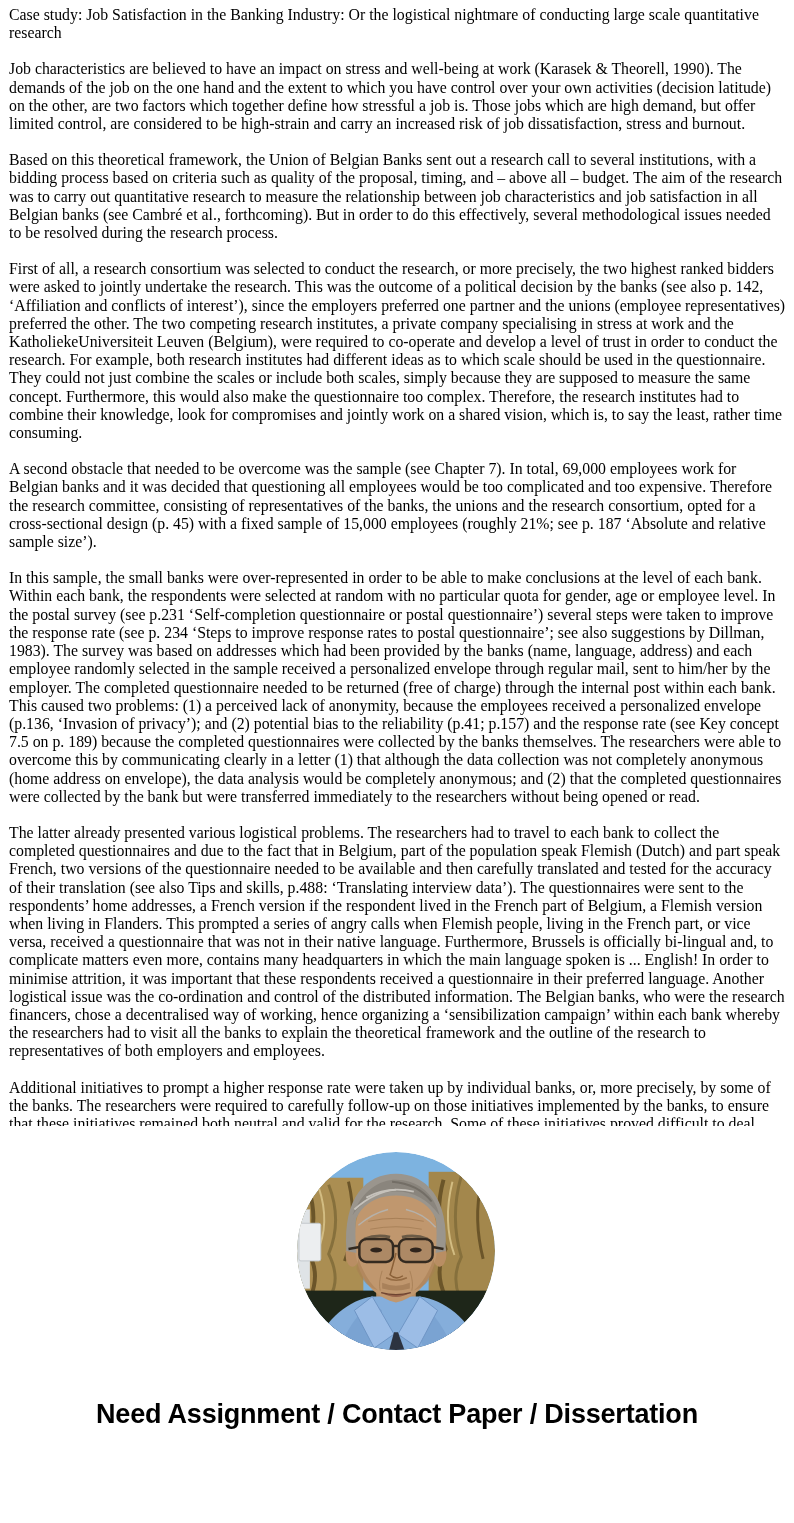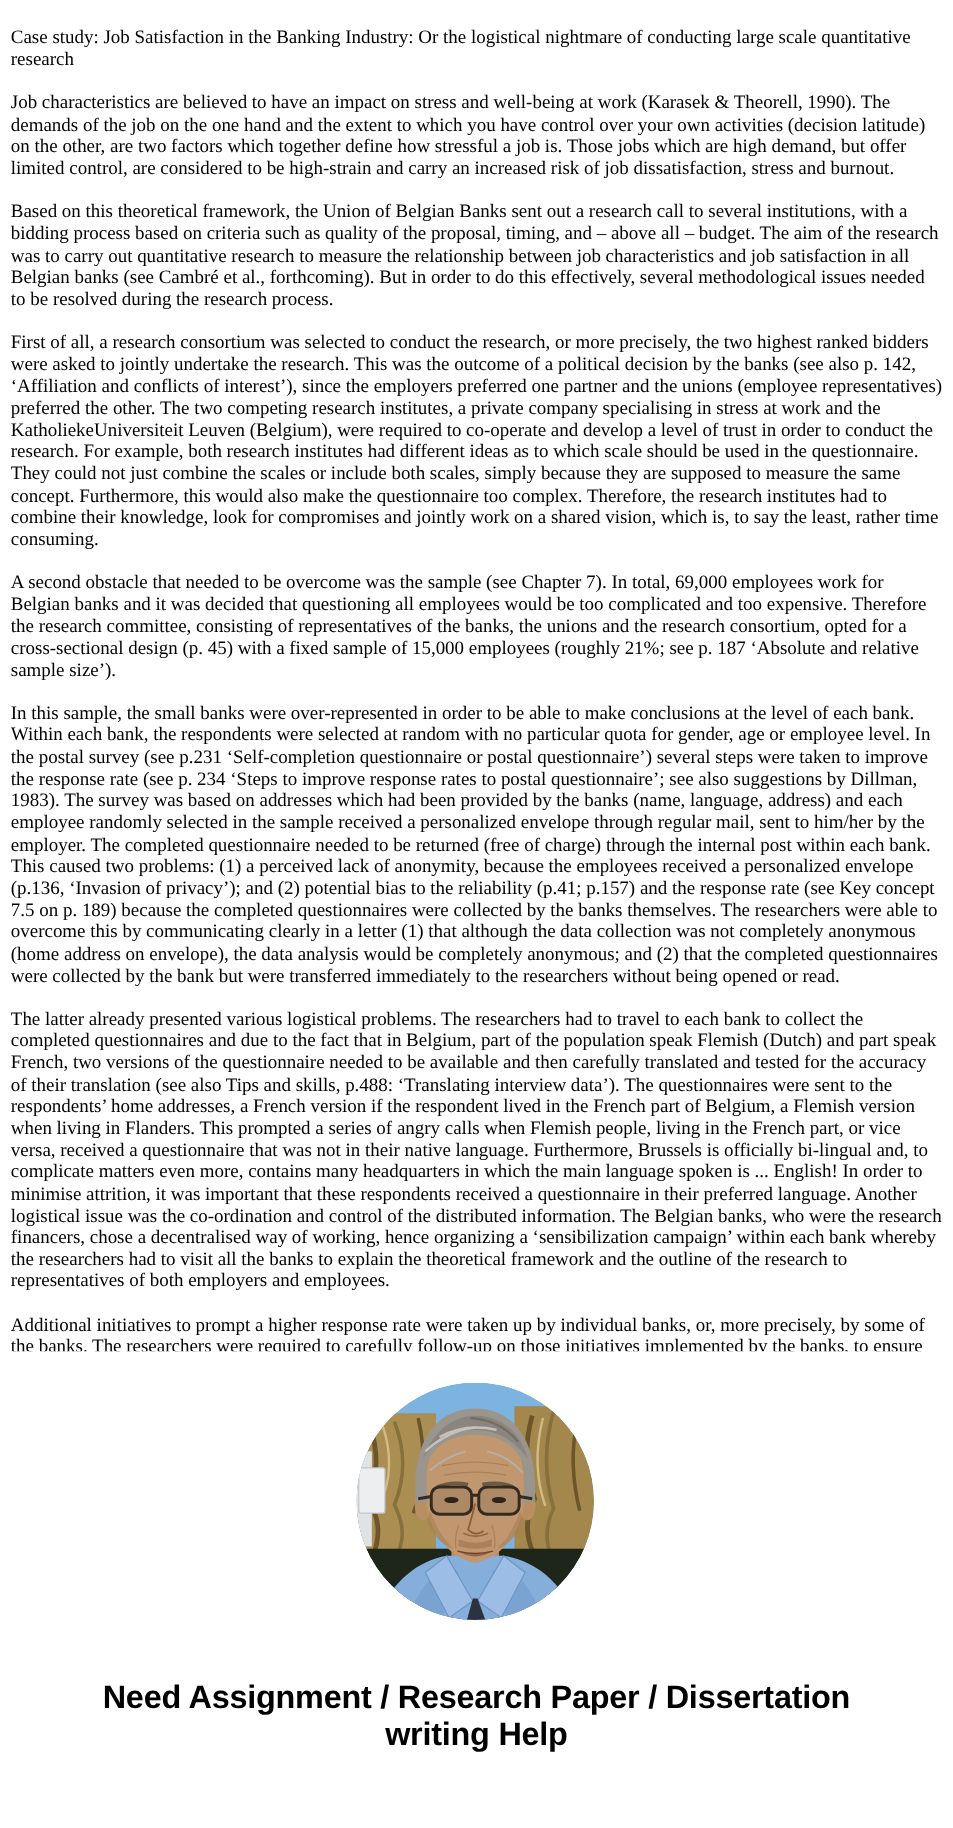--- a/index.html
+++ b/index.html
@@ -17,21 +17,21 @@
   }
   .article {
     position: absolute;
     left: 9px;
     top: 6px;
     width: 777px;
     height: 1120px;
     overflow: hidden;
   }
   .article p {
-    margin: 17px 0 18px 0;
+    margin: 0 0 18px 0;
     font-size: 15.8px;
     line-height: 18.2px;
     font-weight: normal;
     text-align: left;
   }
   .doc-title {
     font-size: 15.8px;
     line-height: 18.2px;
   }
   .avatar-wrap {
@@ -163,15 +163,14 @@
         <path d="M85,142 Q100,146 115,142" stroke="#6e4431" stroke-width="1.2" fill="none"></path>
 
         <path d="M86,120 q-4,12 -2,20" stroke="#a07850" stroke-width="1" fill="none" opacity="0.7"></path>
         <path d="M114,120 q4,12 2,20" stroke="#a07850" stroke-width="1" fill="none" opacity="0.7"></path>
       </g>
     </g>
   </svg>
 </div>
 
 <div class="cta">
-  <div>Need Assignment / Research Paper / Dissertation</div>
-  <div>writing Help</div>
+  <div>Need Assignment / Contact Paper / Dissertation</div>
 </div>
 
 </body></html>

